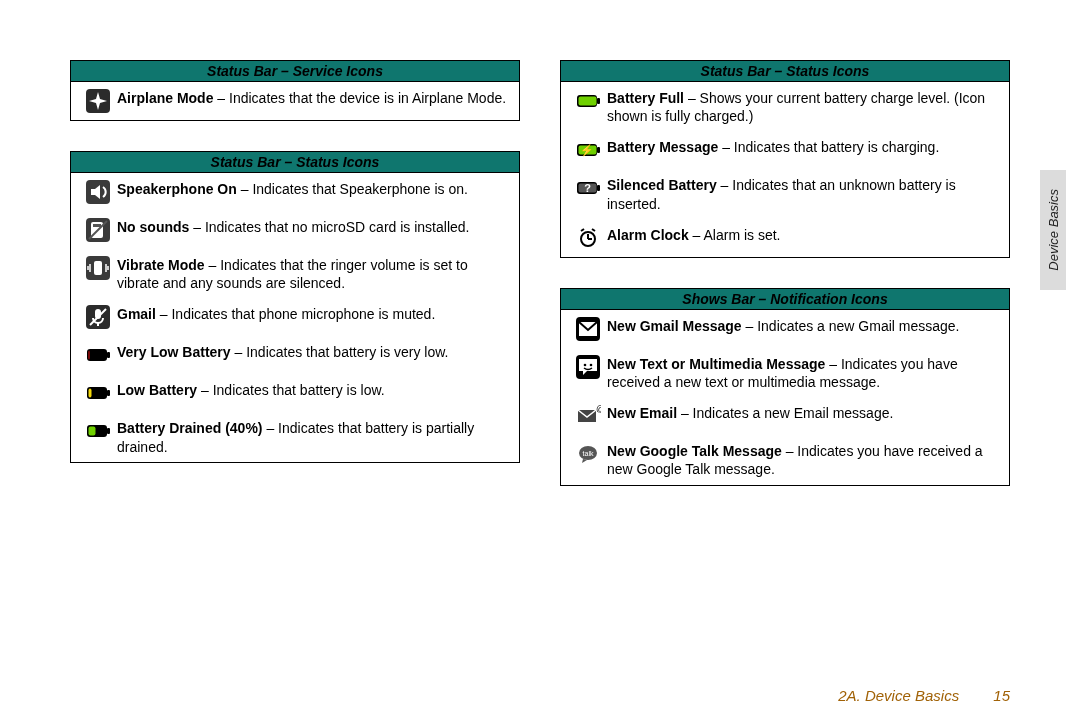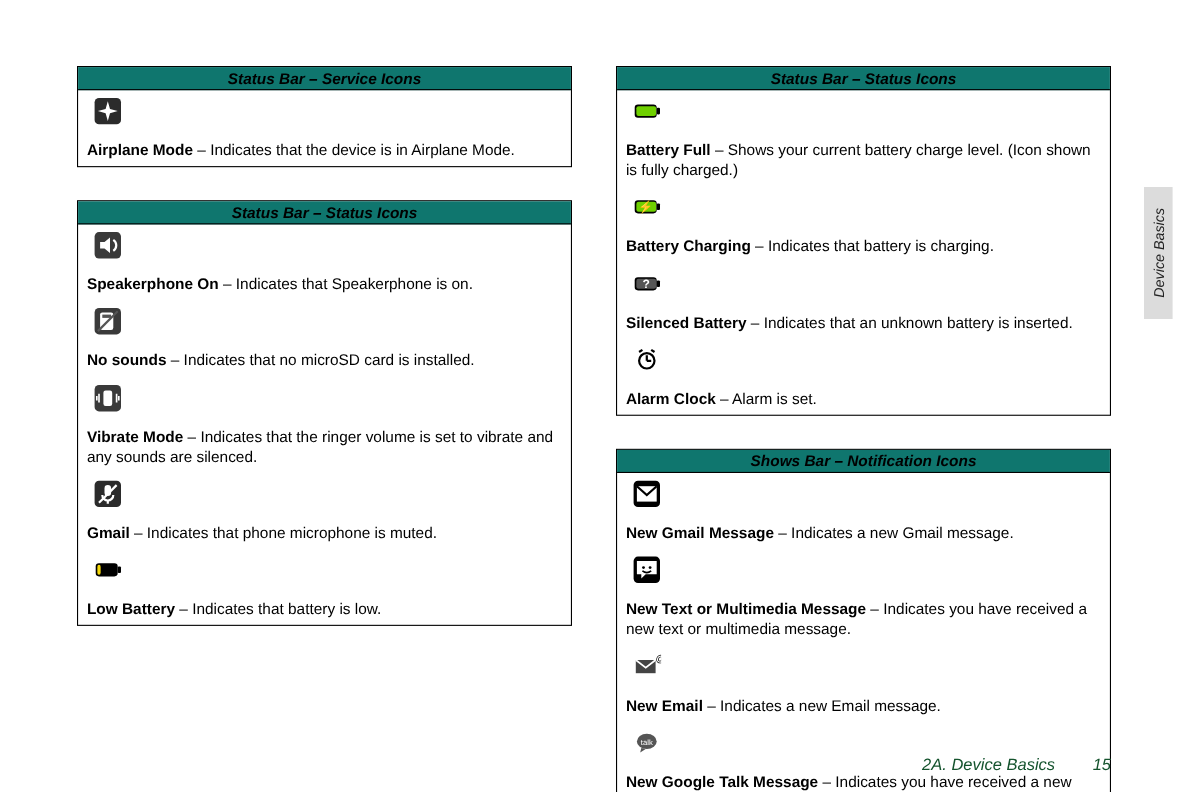--- a/index.html
+++ b/index.html
@@ -30,21 +30,20 @@
     background: #0f766e;
     text-align: center;
     font-weight: bold;
     font-style: italic;
     padding: 2px 4px;
     border-bottom: 1px solid #000;
   }
   .panel-row {
     display: flex;
     padding: 6px 8px 6px 8px;
-    flex-direction: column;
   }
   .panel-row + .panel-row {
     
   }
   .icon-cell {
     width: 38px;
     flex: 0 0 38px;
     display: flex;
     align-items: flex-start;
     justify-content: center;
@@ -82,21 +81,21 @@
     font-style: italic;
     font-size: 13px;
     color: #222;
   }
   .footer {
     position: absolute;
     right: 70px;
     bottom: 16px;
     font-style: italic;
     font-size: 15px;
-    color: #14532d;
+    color: #a16207;
   }
   .footer .sec {
     margin-right: 30px;
   }
   
   svg { display:block; }
 </style>
 </head>
 <body>
 
@@ -168,26 +167,52 @@
             </div>
           </div>
           <div class="desc-cell"><span class="label">Gmail</span><span> – Indicates that phone microphone is muted.</span></div>
         </div>
         <div class="panel-row">
           <div class="icon-cell">
             <div class="icon-box">
               <svg width="26" height="26" viewBox="0 0 26 26">
     <rect x="2" y="7" width="20" height="12" rx="3" fill="#000"></rect>
     <rect x="22" y="10" width="3" height="6" rx="1" fill="#000"></rect>
+    <rect x="3.5" y="8.5" width="1" height="9" rx="2" fill="#e11"></rect>
+
+  </svg>
+            </div>
+          </div>
+          <div class="desc-cell"><span class="label">Very Low Battery</span><span> – Indicates that battery is very low.</span></div>
+        </div>
+        <div class="panel-row">
+          <div class="icon-cell">
+            <div class="icon-box">
+              <svg width="26" height="26" viewBox="0 0 26 26">
+    <rect x="2" y="7" width="20" height="12" rx="3" fill="#000"></rect>
+    <rect x="22" y="10" width="3" height="6" rx="1" fill="#000"></rect>
     <rect x="3.5" y="8.5" width="3" height="9" rx="2" fill="#f5d90a"></rect>
 
   </svg>
             </div>
           </div>
           <div class="desc-cell"><span class="label">Low Battery</span><span> – Indicates that battery is low.</span></div>
+        </div>
+        <div class="panel-row">
+          <div class="icon-cell">
+            <div class="icon-box">
+              <svg width="26" height="26" viewBox="0 0 26 26">
+    <rect x="2" y="7" width="20" height="12" rx="3" fill="#000"></rect>
+    <rect x="22" y="10" width="3" height="6" rx="1" fill="#000"></rect>
+    <rect x="3.5" y="8.5" width="7" height="9" rx="2" fill="#6fd000"></rect>
+
+  </svg>
+            </div>
+          </div>
+          <div class="desc-cell"><span class="label">Battery Drained (40%)</span><span> – Indicates that battery is partially drained.</span></div>
         </div>
       </div>
     </div>
   <div class="col" id="col-right">
       <div class="panel">
         <div class="panel-header">Status Bar – Status Icons</div>
         <div class="panel-row">
           <div class="icon-cell">
             <div class="icon-box">
               <svg width="26" height="26" viewBox="0 0 26 26">
@@ -204,21 +229,21 @@
           <div class="icon-cell">
             <div class="icon-box">
               <svg width="26" height="26" viewBox="0 0 26 26">
     <rect x="2" y="7" width="20" height="12" rx="3" fill="#000"></rect>
     <rect x="22" y="10" width="3" height="6" rx="1" fill="#000"></rect>
     <rect x="3.5" y="8.5" width="18" height="9" rx="2" fill="#6fd000"></rect>
     <text x="12.5" y="17" font-size="11" fill="#fff" text-anchor="middle" font-weight="bold">⚡</text>
   </svg>
             </div>
           </div>
-          <div class="desc-cell"><span class="label">Battery Charging</span><span> – Indicates that battery is charging.</span></div>
+          <div class="desc-cell"><span class="label">Battery Message</span><span> – Indicates that battery is charging.</span></div>
         </div>
         <div class="panel-row">
           <div class="icon-cell">
             <div class="icon-box">
               <svg width="26" height="26" viewBox="0 0 26 26">
     <rect x="2" y="7" width="20" height="12" rx="3" fill="#000"></rect>
     <rect x="22" y="10" width="3" height="6" rx="1" fill="#000"></rect>
     <rect x="3.5" y="8.5" width="18" height="9" rx="2" fill="#555"></rect>
     <text x="12.5" y="17" font-size="11" fill="#fff" text-anchor="middle" font-weight="bold">?</text>
   </svg>

